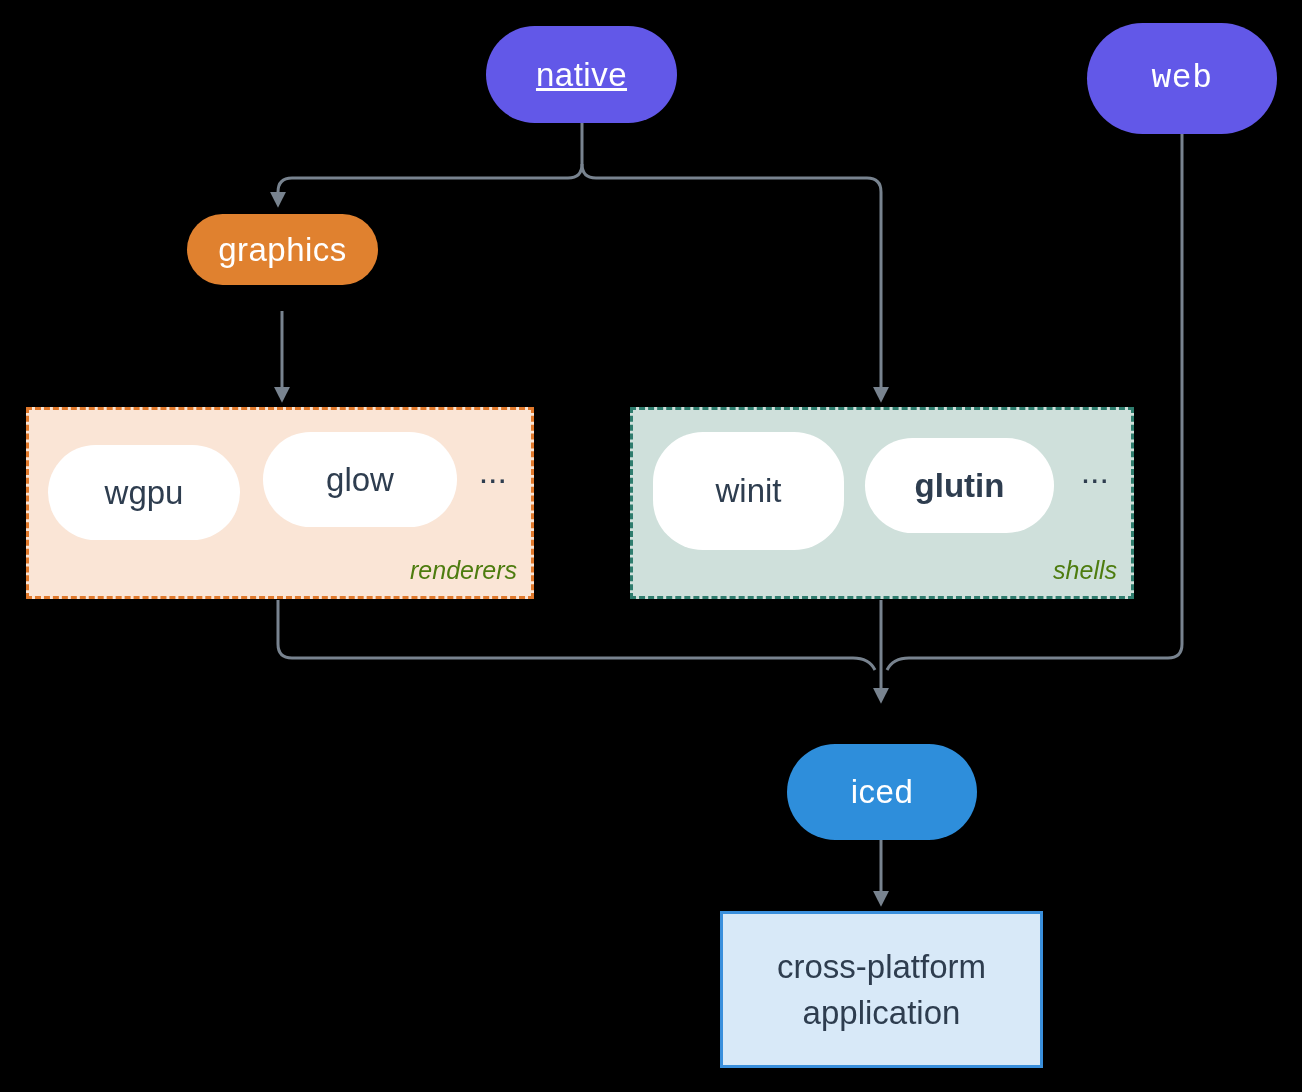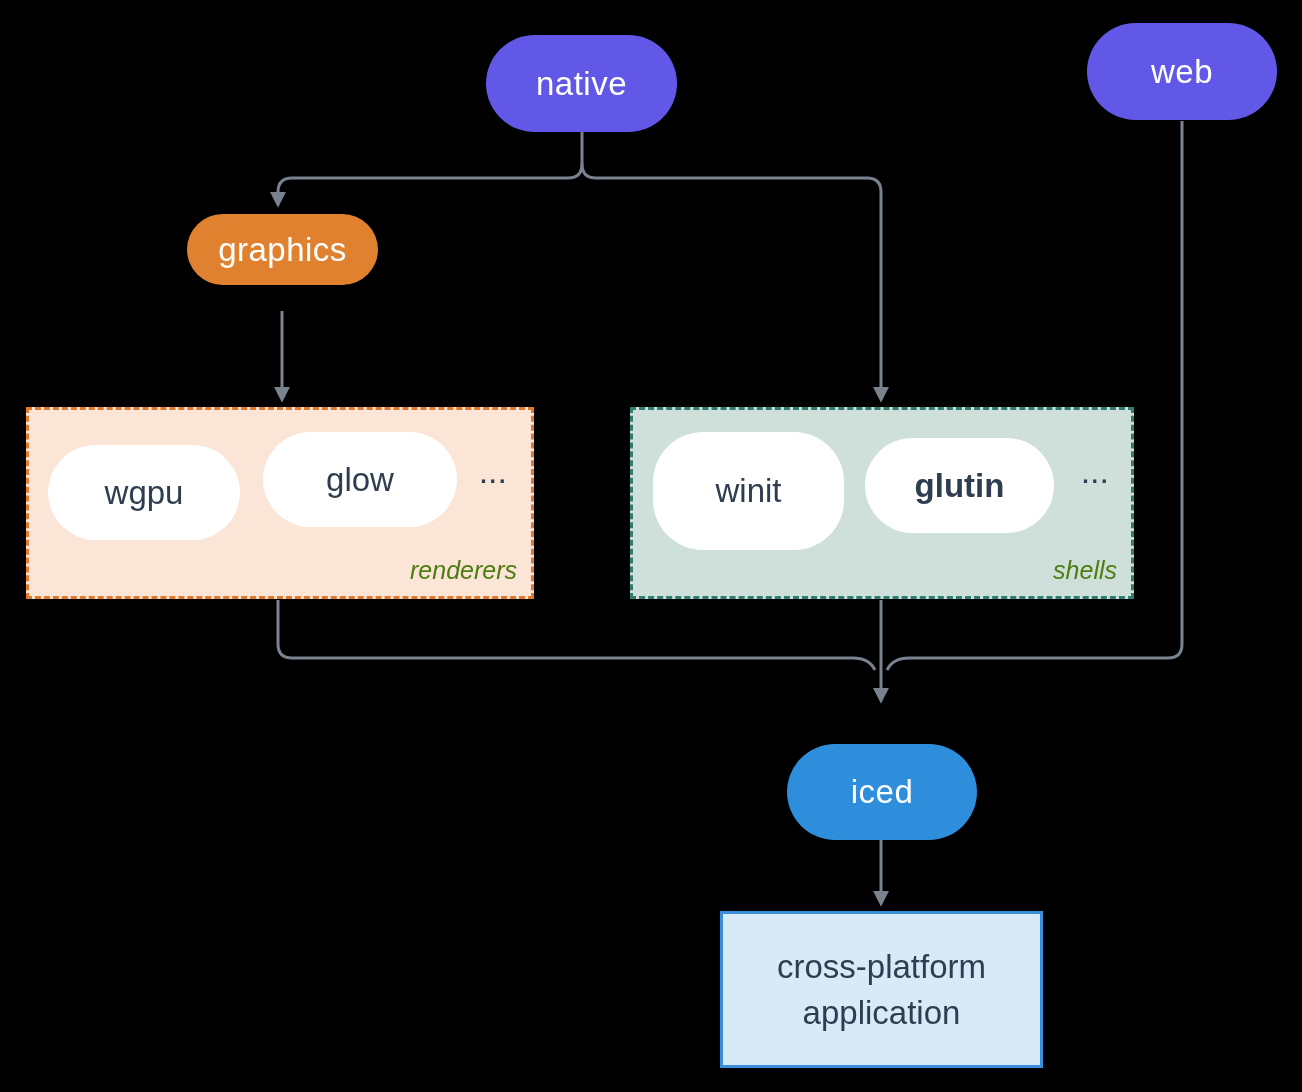--- a/index.html
+++ b/index.html
@@ -25,22 +25,22 @@
     position: absolute;
     border-radius: 60px;
     display: flex;
     align-items: center;
     justify-content: center;
     font-size: 33px;
     letter-spacing: 0.5px;
     color: #ffffff;
     z-index: 2;
   }
-  .pill-native   { left: 486px;  top: 35px;  width: 191px; height: 97px; background: #6258E8; }
-  .pill-web      { left: 1087px; top: 23px;  width: 190px; height: 97px; background: #6258E8; }
+  .pill-native   { left: 486px;  top: 26px;  width: 191px; height: 97px; background: #6258E8; text-decoration: underline; }
+  .pill-web      { left: 1087px; top: 23px;  width: 190px; height: 111px; background: #6258E8; font-family: Liberation Mono, monospace; }
   .pill-graphics { left: 187px;  top: 214px; width: 191px; height: 71px; background: #E0812F; }
   .pill-iced     { left: 787px;  top: 744px; width: 190px; height: 96px; background: #2E8EDB; }
 
   .group {
     position: absolute;
     box-sizing: border-box;
     z-index: 1;
   }
   .group-renderers {
     left: 26px; top: 407px; width: 508px; height: 192px;

